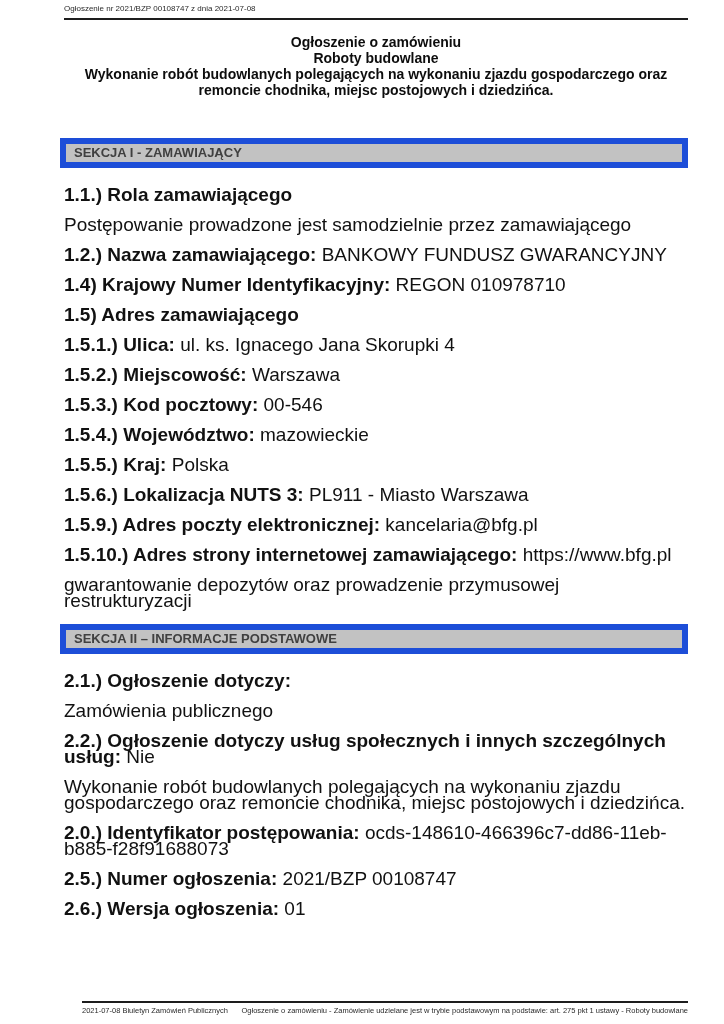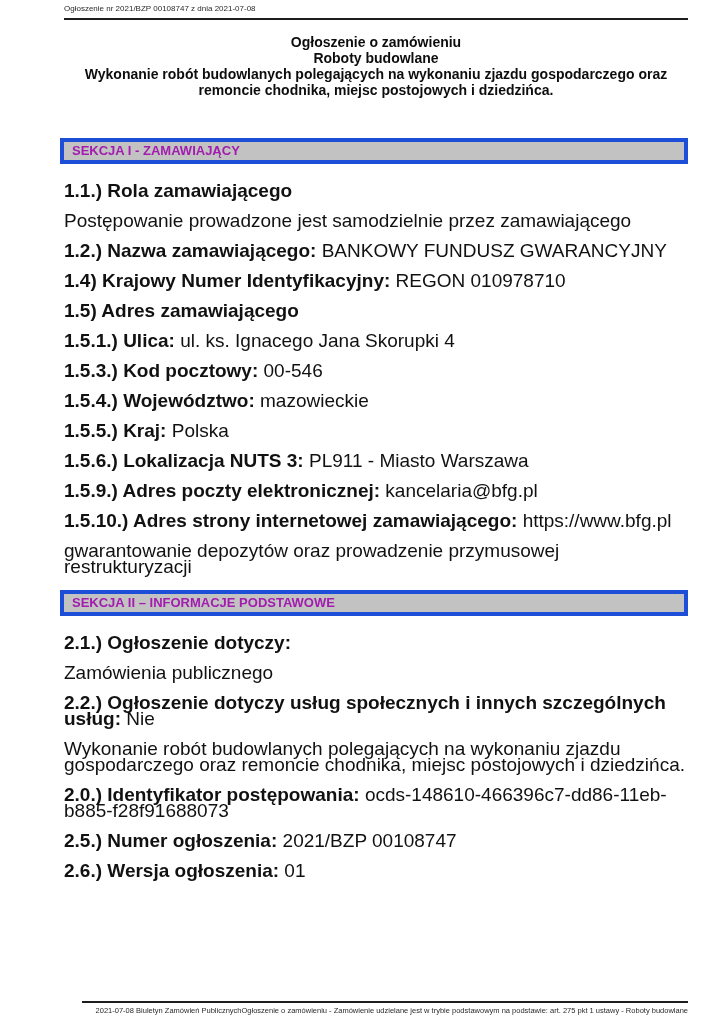--- a/index.html
+++ b/index.html
@@ -28,44 +28,44 @@
     margin-top:14px;
     text-align:center;
     font-weight:bold;
     font-size:14px;
     line-height:16px;
     color:#0d0d0d;
   }
   .section-bar {
     margin:15px 0 19px -4px;
     background:#c2c2c2;
-    border:4px solid #1d4ed8;
+    border:6px solid #1d4ed8;
     font-weight:bold;
     font-size:13px;
     line-height:15px;
     padding:1px 6px 2px 8px;
-    color:#a21caf;
+    color:#404040;
   }
   .section:first-of-type .section-bar { margin-top:40px; }
   p.field, p.para {
     font-size:19px;
     line-height:16px;
     margin:14px 0;
   }
   .lbl { font-weight:bold; }
   .val { font-weight:normal; }
   .footer {
     position:absolute;
     left:42px; right:36px;
     top:1001px;
   }
   .footer-row {
     margin-top:3px;
     display:flex;
-    justify-content:flex-end;
+    justify-content:space-between;
     font-size:7.5px;
     line-height:9px;
     color:#2a2a2a;
   }
   .footer-right { text-align:right; }
 </style>
 </head>
 <body>
 
 <div class="page">
@@ -83,20 +83,21 @@
 
   <div>
       <div class="section">
         <div class="section-bar">SEKCJA I - ZAMAWIAJĄCY</div>
         <p class="field"><span class="lbl">1.1.) Rola zamawiającego</span></p>
         <p class="para">Postępowanie prowadzone jest samodzielnie przez zamawiającego</p>
         <p class="field"><span class="lbl">1.2.) Nazwa zamawiającego:</span> <span class="val">BANKOWY FUNDUSZ GWARANCYJNY</span></p>
         <p class="field"><span class="lbl">1.4) Krajowy Numer Identyfikacyjny:</span> <span class="val">REGON 010978710</span></p>
         <p class="field"><span class="lbl">1.5) Adres zamawiającego</span></p>
         <p class="field"><span class="lbl">1.5.1.) Ulica:</span> <span class="val">ul. ks. Ignacego Jana Skorupki 4</span></p>
+        <p class="field"><span class="lbl">1.5.2.) Miejscowość:</span> <span class="val">Warszawa</span></p>
         <p class="field"><span class="lbl">1.5.3.) Kod pocztowy:</span> <span class="val">00-546</span></p>
         <p class="field"><span class="lbl">1.5.4.) Województwo:</span> <span class="val">mazowieckie</span></p>
         <p class="field"><span class="lbl">1.5.5.) Kraj:</span> <span class="val">Polska</span></p>
         <p class="field"><span class="lbl">1.5.6.) Lokalizacja NUTS 3:</span> <span class="val">PL911 - Miasto Warszawa</span></p>
         <p class="field"><span class="lbl">1.5.9.) Adres poczty elektronicznej:</span> <span class="val">kancelaria@bfg.pl</span></p>
         <p class="field"><span class="lbl">1.5.10.) Adres strony internetowej zamawiającego:</span> <span class="val">https://www.bfg.pl</span></p>
         <p class="para">gwarantowanie depozytów oraz prowadzenie przymusowej restrukturyzacji</p>
       </div>
       <div class="section">
         <div class="section-bar">SEKCJA II – INFORMACJE PODSTAWOWE</div>

